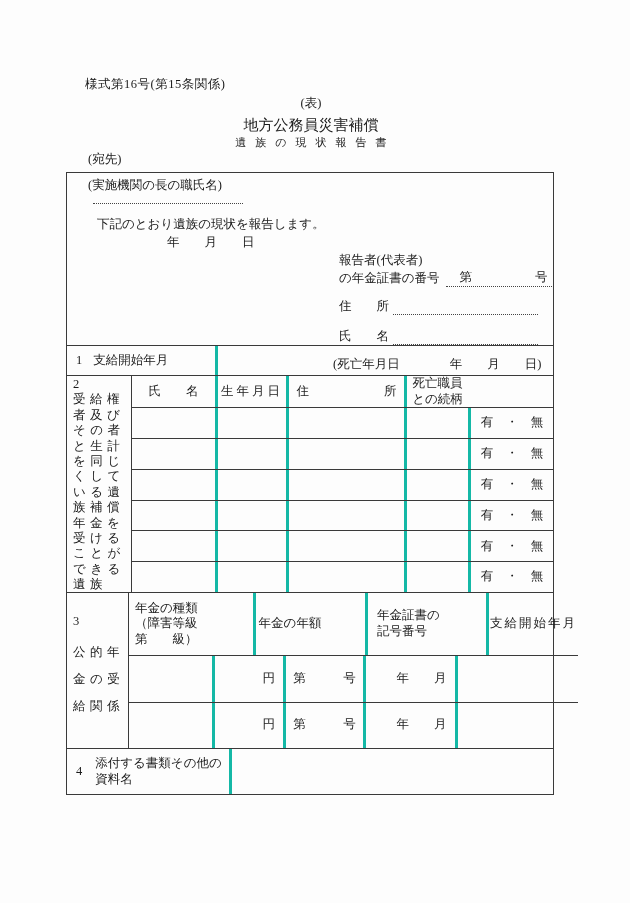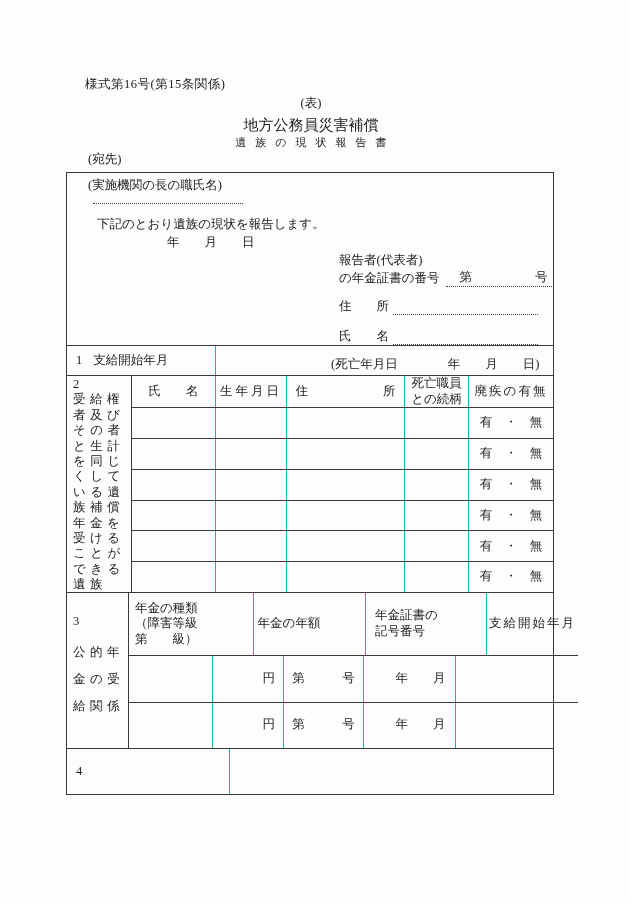--- a/index.html
+++ b/index.html
@@ -45,21 +45,21 @@
     display:inline-flex;justify-content:space-between;align-items:flex-end;
     width:106px;margin-left:6px;padding:0 4px 0 14px;
     border-bottom:1px dotted #444;
   }
   .addr-line{position:absolute;left:272px;top:126px;display:flex;align-items:flex-end;}
   .name-line{position:absolute;left:272px;top:156px;display:flex;align-items:flex-end;}
   .dotted-fill{display:inline-block;width:145px;margin-left:4px;border-bottom:1px dotted #444;height:12px;}
 
   
   .trow{display:flex;border-top:1px solid #3a3a3a;}
-  .cell{border-left:1px solid #14b8a6;}
+  .cell{border-left:3px solid #14b8a6;}
   .cell:first-child,.no-lb{border-left:none;}
   .c-center{display:flex;align-items:center;justify-content:center;text-align:center;}
   .pre{white-space:pre-line;}
 
   
   .row1{height:30px;}
   .row1-label{width:148px;display:flex;align-items:center;padding-left:9px;}
   .row1-label .num{margin-right:11px;}
   .row1-value{width:338px;display:flex;align-items:flex-end;padding:0 0 2px 115px;}
 
@@ -155,21 +155,20 @@
         <div class="num">2</div>
         <div class="vert">受給権者及びその者と生計を同じくしている遺族補償年金を受けることができる遺族</div>
       </div>
       <div class="sec-grid">
         <div class="trow">
           <div class="cell w-name c-center">氏　　名</div>
           <div class="cell w-dob c-center ls3">生年月日</div>
           <div class="cell w-addr c-center">住　　　　　　所</div>
           <div class="cell w-rel c-center pre">死亡職員
 との続柄</div>
-          <div class="cell w-dis c-center ls2">廃疾の有無</div>
         </div>
         <div class="trow">
           <div class="cell w-name"></div>
           <div class="cell w-dob"></div>
           <div class="cell w-addr"></div>
           <div class="cell w-rel"></div>
           <div class="cell w-dis c-center">有　・　無</div>
         </div>
         <div class="trow">
           <div class="cell w-name"></div>
@@ -237,18 +236,20 @@
           <div class="cell w-cert c-center">第　　　号</div>
           <div class="cell w-start start-cell">年　　月</div>
           <div class="cell w-office"></div>
         </div>
       </div>
     </div>
 
     <div class="sec4">
       <div class="cell sec4-label">
         <span class="num">4</span>
+        <span class="pre">添付する書類その他の
+資料名</span>
       </div>
       <div class="cell sec4-value"></div>
     </div>
 
   </div>
 </div>
 
 </body></html>

